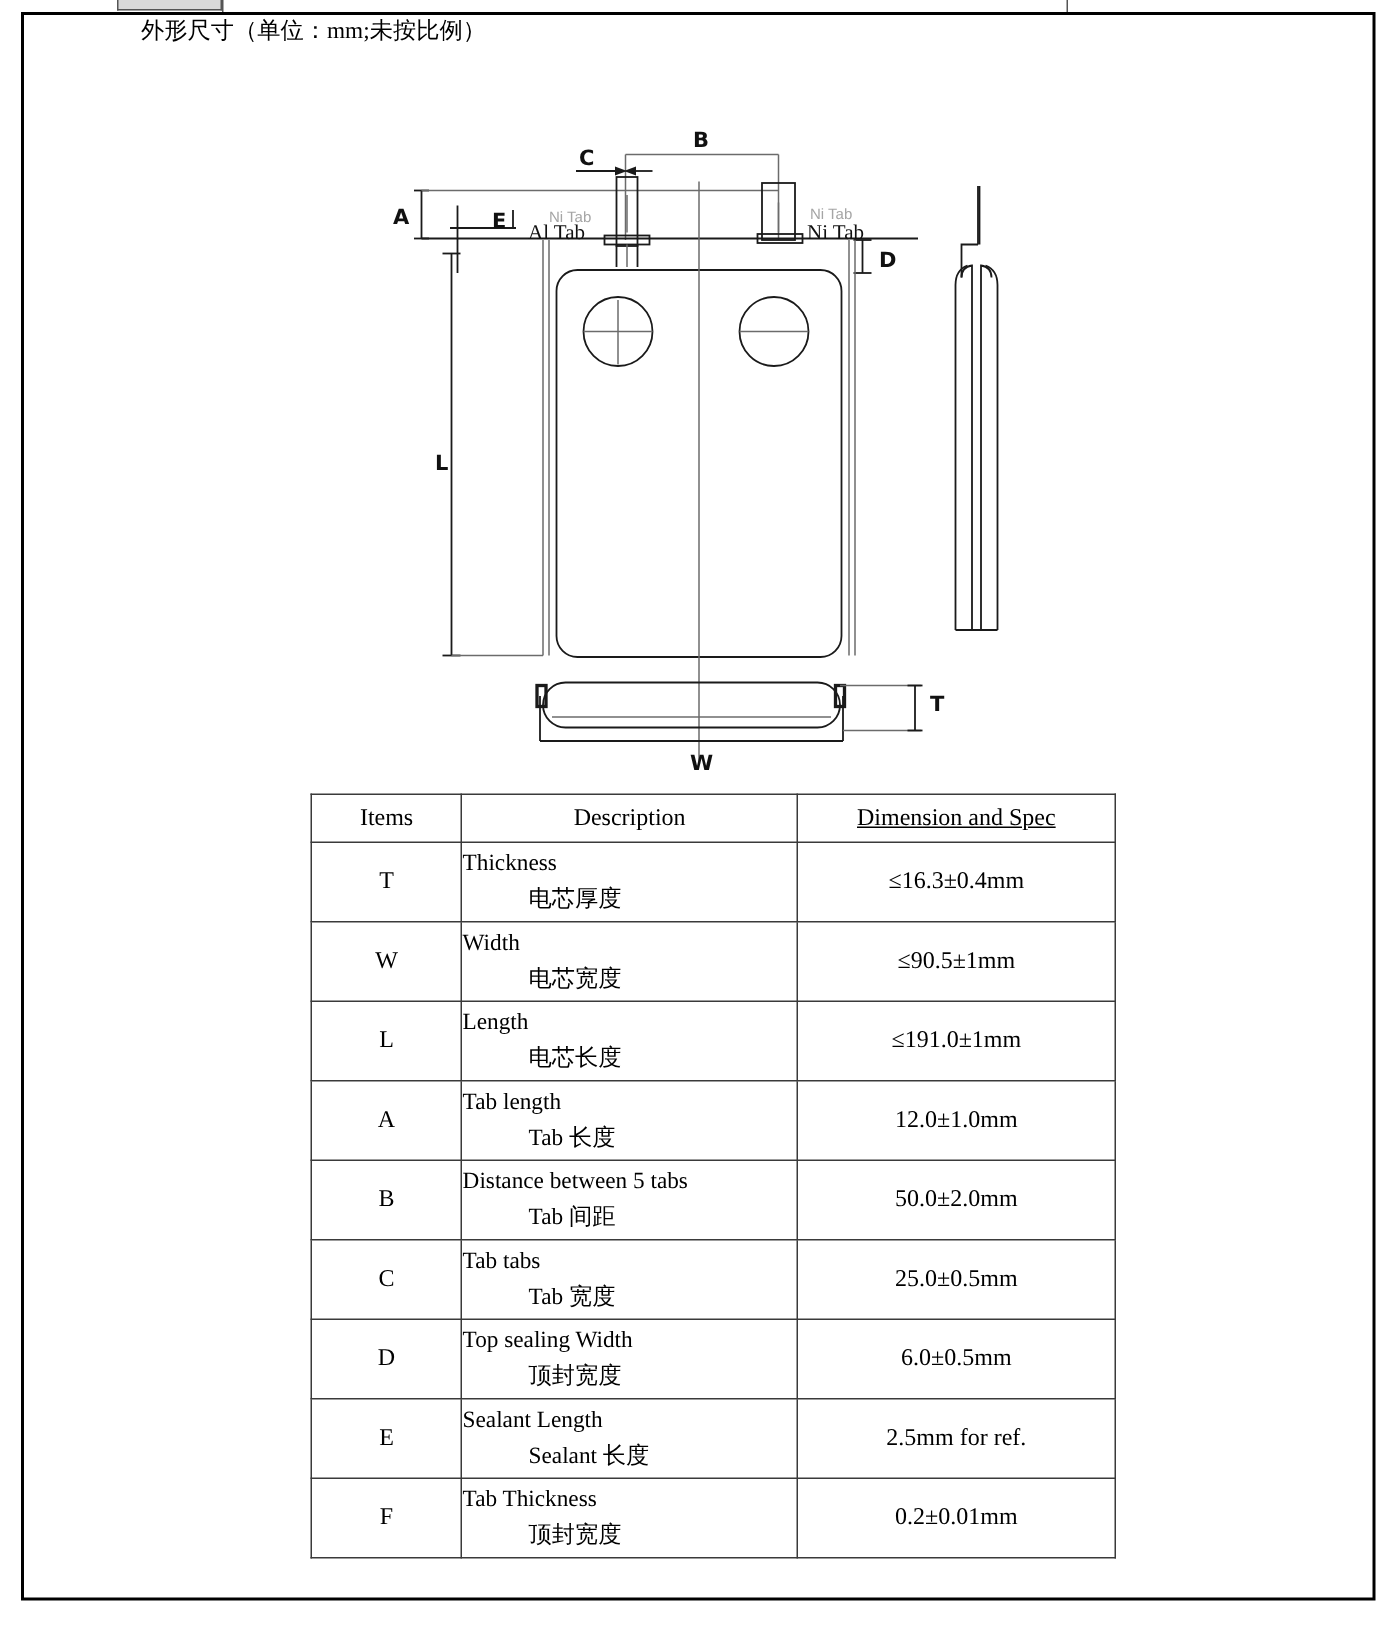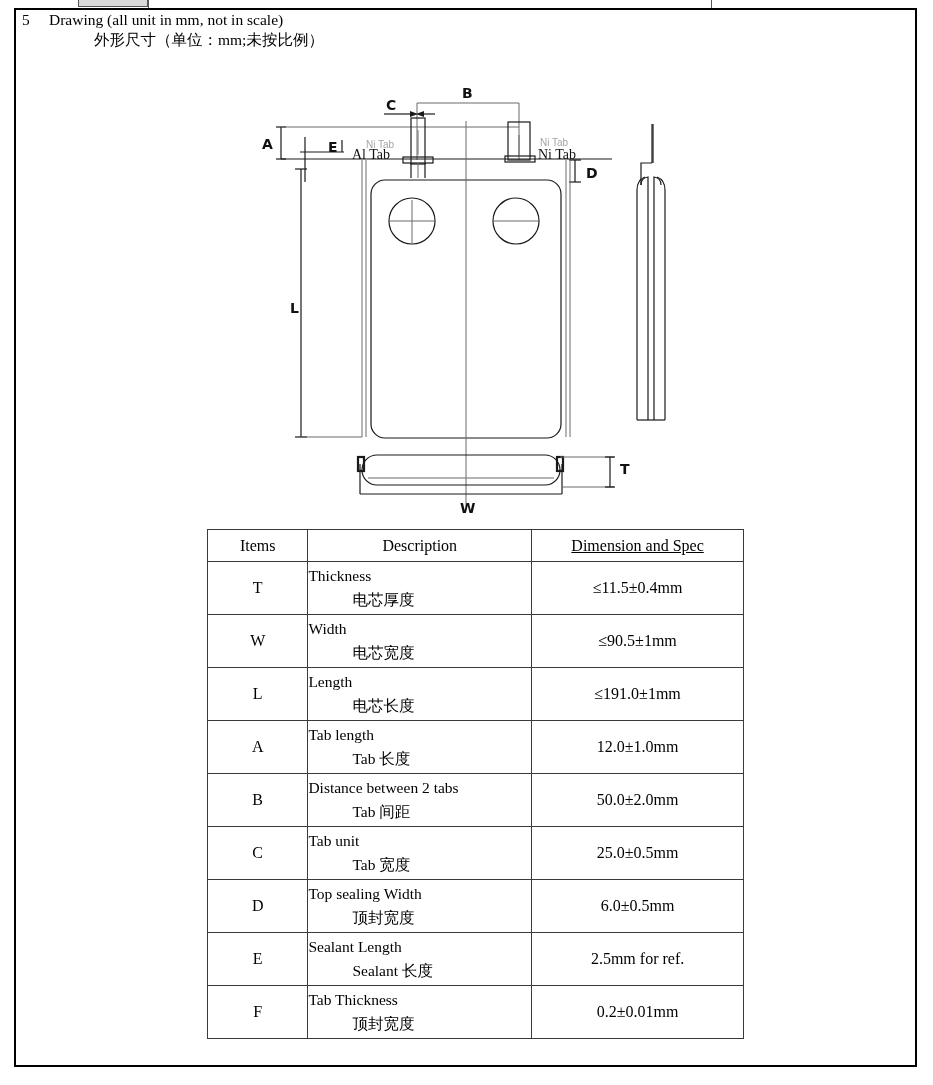--- a/index.html
+++ b/index.html
@@ -133,23 +133,20 @@
 </style>
 </head>
 <body>
 
 <div id="page-frame"></div>
 <div id="top-stub-left"></div>
 <div id="top-stub-div"></div>
 <div id="top-stub-right"></div>
 
 <div id="heading">
-  <div class="head-line-1">
-    <span class="head-num">5</span><span>Drawing (all unit in mm, not in scale)</span>
-  </div>
   <div class="head-line-2">外形尺寸（单位：mm;未按比例）</div>
 </div>
 
 <svg id="drawing" viewBox="0 0 933 1085">
 
   <defs>
     <style>
       .ln   { stroke:#1a1a1a; stroke-width:1.2; fill:none; }
       .lnt  { stroke:#6b6b6b; stroke-width:1;   fill:none; }
       .lnth { stroke:#1a1a1a; stroke-width:2.2; fill:none; }
@@ -298,21 +295,21 @@
       <th class="col-spec">Dimension and Spec</th>
     </tr>
   </thead>
   <tbody>
     <tr class="row-body">
       <td class="cell-item">T</td>
       <td class="cell-desc">
         <span class="en">Thickness</span>
         <span class="zh">电芯厚度</span>
       </td>
-      <td class="cell-spec">≤11.5±0.4mm</td>
+      <td class="cell-spec">≤16.3±0.4mm</td>
     </tr>
     <tr class="row-body">
       <td class="cell-item">W</td>
       <td class="cell-desc">
         <span class="en">Width</span>
         <span class="zh">电芯宽度</span>
       </td>
       <td class="cell-spec">≤90.5±1mm</td>
     </tr>
     <tr class="row-body">
@@ -327,29 +324,29 @@
       <td class="cell-item">A</td>
       <td class="cell-desc">
         <span class="en">Tab length</span>
         <span class="zh">Tab  长度</span>
       </td>
       <td class="cell-spec">12.0±1.0mm</td>
     </tr>
     <tr class="row-body">
       <td class="cell-item">B</td>
       <td class="cell-desc">
-        <span class="en">Distance between 2 tabs</span>
+        <span class="en">Distance between 5 tabs</span>
         <span class="zh">Tab  间距</span>
       </td>
       <td class="cell-spec">50.0±2.0mm</td>
     </tr>
     <tr class="row-body">
       <td class="cell-item">C</td>
       <td class="cell-desc">
-        <span class="en">Tab unit</span>
+        <span class="en">Tab tabs</span>
         <span class="zh">Tab  宽度</span>
       </td>
       <td class="cell-spec">25.0±0.5mm</td>
     </tr>
     <tr class="row-body">
       <td class="cell-item">D</td>
       <td class="cell-desc">
         <span class="en">Top sealing Width</span>
         <span class="zh">顶封宽度</span>
       </td>

